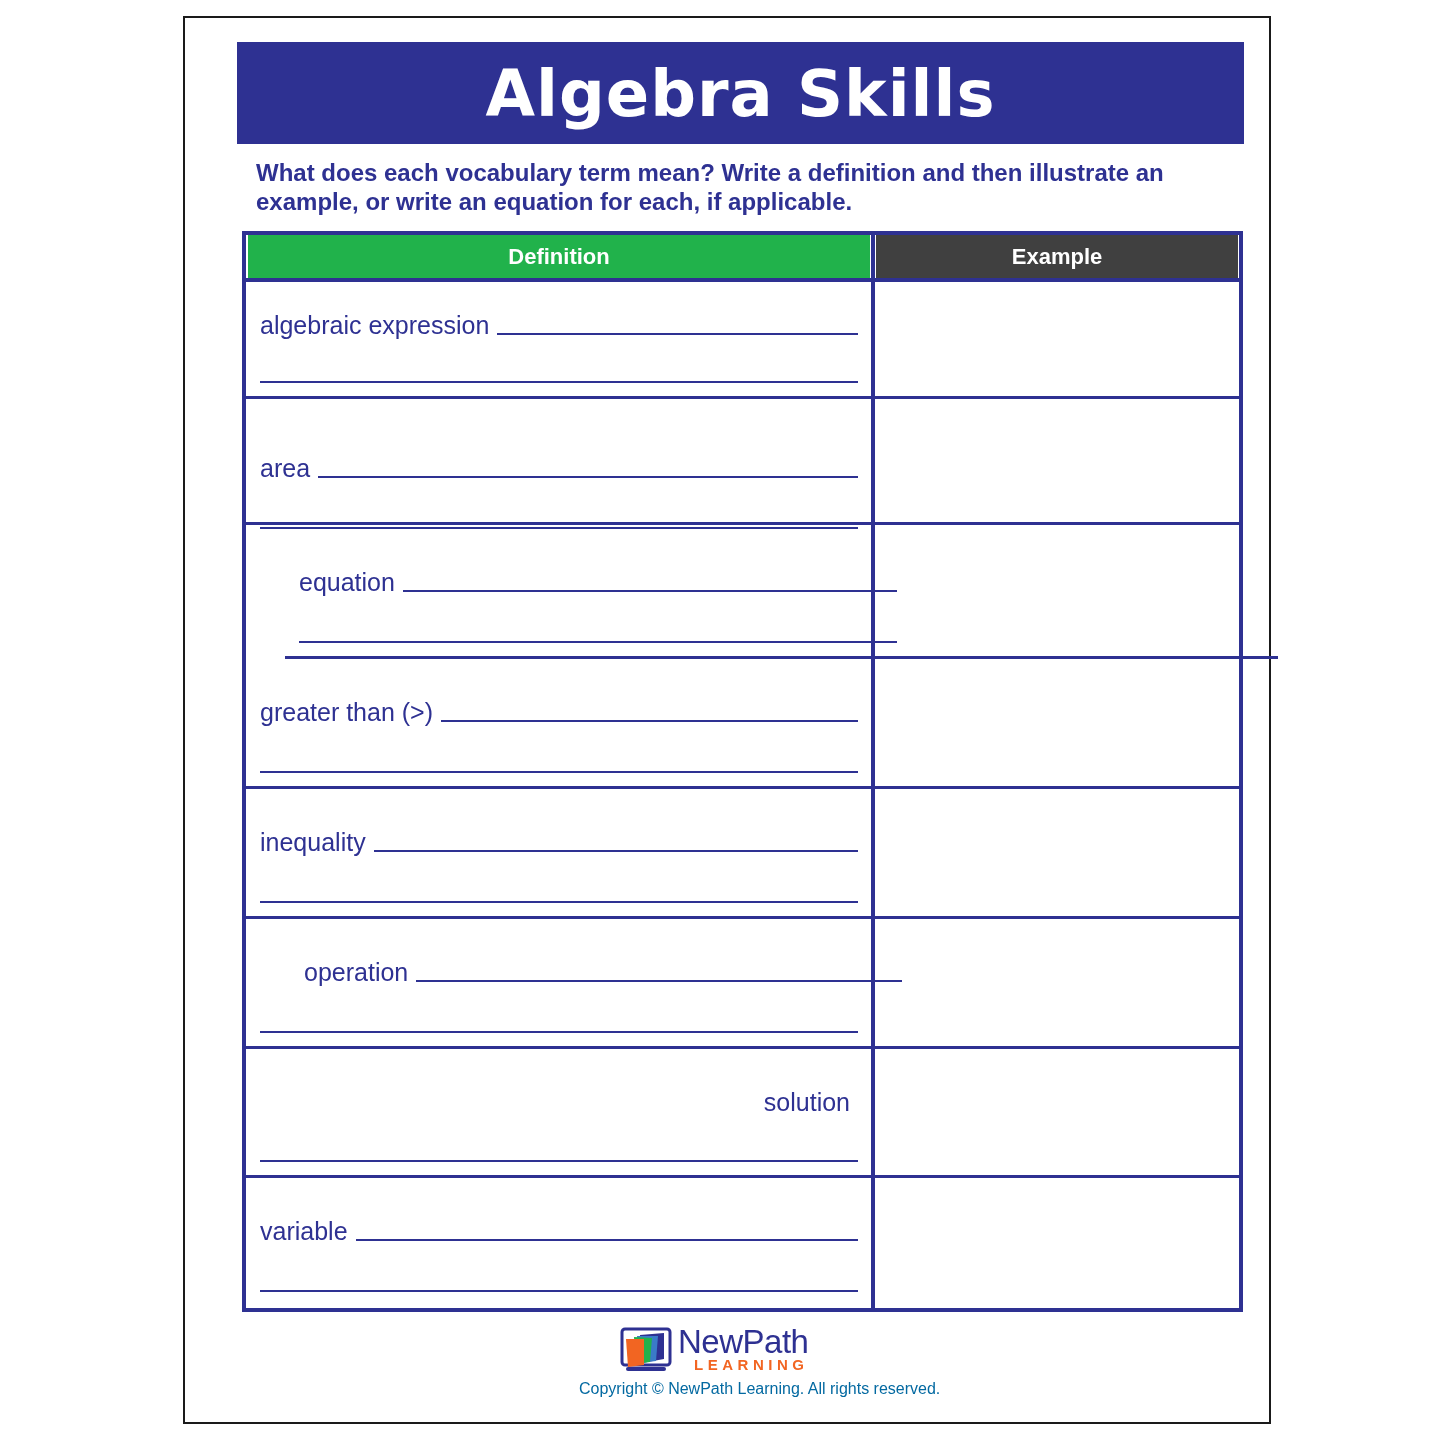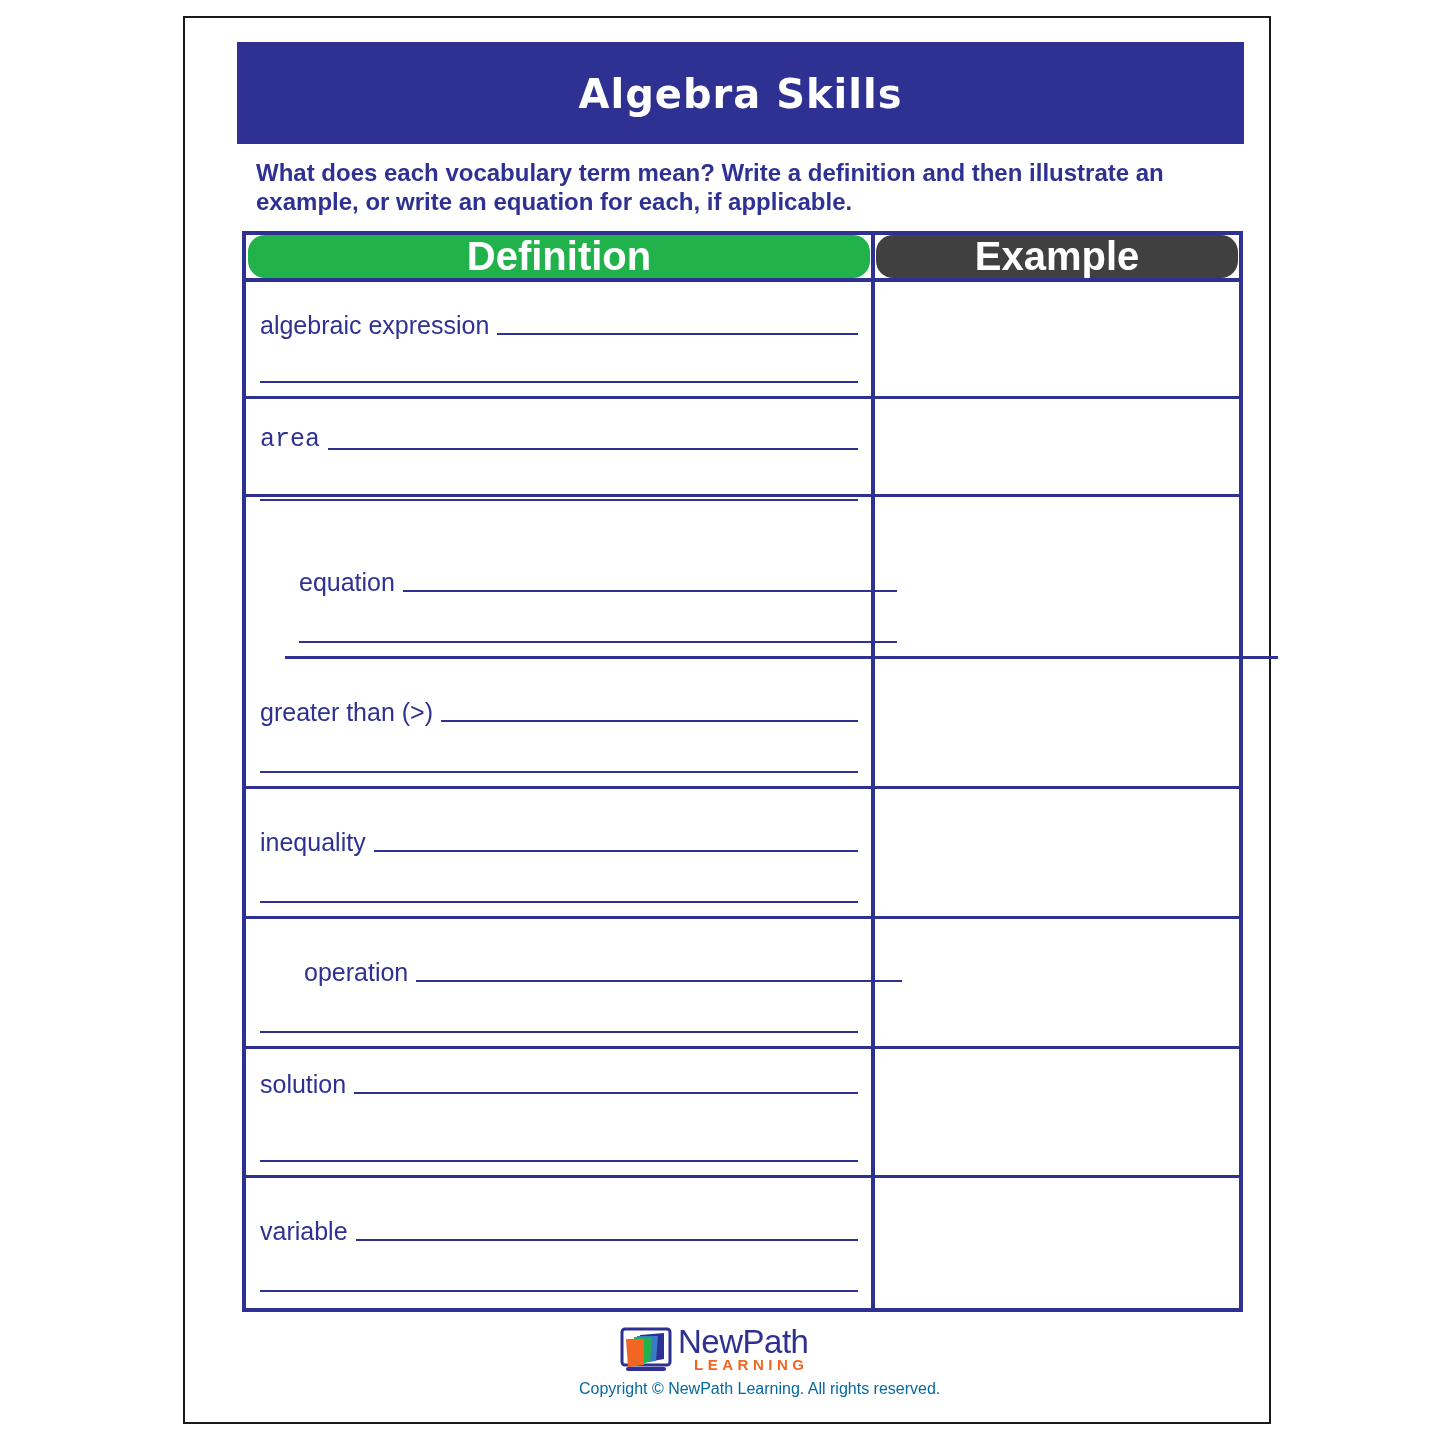--- a/index.html
+++ b/index.html
@@ -9,35 +9,35 @@
   .page {
     position: absolute; left: 183px; top: 16px; width: 1088px; height: 1408px;
     border: 2px solid #1a1a1a; background: #fff;
   }
   .banner {
     position: absolute; left: 237px; top: 42px; width: 1007px; height: 102px;
     background: #2e3192; display: flex; align-items: center; justify-content: center;
   }
   .banner-title {
     color: #ffffff; font-family: "DejaVu Sans", sans-serif; font-weight: bold;
-    font-size: 40px; letter-spacing: 1px; margin-top: 2px;
+    font-size: 64px; letter-spacing: 1px; margin-top: 2px;
   }
   .instructions {
     position: absolute; left: 256px; top: 158px; width: 960px;
     color: #2e3192; font-weight: bold; font-size: 24px; line-height: 29px;
   }
 
   .table {
     position: absolute; left: 242px; top: 231px; width: 1001px; height: 1081px;
     border: 4px solid #2e3192; background: #fff;
   }
   .thead { position: absolute; left: 0; top: 0; width: 100%; height: 47px; }
   .th {
     position: absolute; top: 0; height: 43px; display: flex; align-items: center; justify-content: center;
-    color: #fff; font-weight: bold; font-size: 40px; border-radius: 17px;
+    color: #fff; font-weight: bold; font-size: 22px;
   }
   .th-def { left: 2px; width: 622px; background: #21b24b; }
   .th-ex { left: 630px; width: 362px; background: #404040; }
   .thead-divider { position: absolute; left: 0; top: 43px; width: 100%; height: 4px; background: #2e3192; }
   .col-divider { position: absolute; left: 625px; top: 0; width: 4px; height: 100%; background: #2e3192; }
 
   .row { position: absolute; left: 0; width: 100%; border-radius: 13px; }
   .row-border { position: absolute; left: 0; bottom: 0; width: 100%; height: 3px; background: #2e3192; }
   .term-line {
     position: absolute; left: 14px; width: 598px; display: flex; align-items: flex-end;
@@ -81,21 +81,21 @@
   <div id="rows">
       <div class="row" style="top: 47px; height: 117px;">
         <div class="term-line" style="top: 30px;">
           <span class="term">algebraic expression</span>
           <span class="blank"></span>
         </div>
         <div class="blank-full" style="top: 99px;"></div>
         <div style="position: absolute; left: 629px; top: 0px; width: 364px; height: 114px;"></div>
         <div class="row-border"></div>
       </div>
-      <div class="row" style="top: 152px; height: 110px; font-family: Liberation Mono, monospace;">
+      <div class="row" style="top: 180px; height: 110px;">
         <div class="term-line" style="top: 40px;">
           <span class="term">area</span>
           <span class="blank"></span>
         </div>
         <div class="blank-full" style="top: 112px;"></div>
         <div style="position: absolute; left: 629px; top: 0px; width: 364px; height: 127px;"></div>
         <div class="row-border"></div>
       </div>
       <div class="row" style="top: 294px; height: 130px; margin-left: 39px;">
         <div class="term-line" style="top: 40px;">
@@ -127,21 +127,21 @@
       <div class="row" style="top: 684px; height: 130px;">
         <div class="term-line" style="top: 40px; margin-left: 44px;">
           <span class="term">operation</span>
           <span class="blank"></span>
         </div>
         <div class="blank-full" style="top: 112px;"></div>
         <div style="position: absolute; left: 629px; top: 0px; width: 364px; height: 127px;"></div>
         <div class="row-border"></div>
       </div>
       <div class="row" style="top: 814px; height: 129px;">
-        <div class="term-line" style="top: 22px;">
+        <div class="term-line" style="top: 40px; flex-direction: column;">
           <span class="term">solution</span>
           <span class="blank"></span>
         </div>
         <div class="blank-full" style="top: 111px;"></div>
         <div style="position: absolute; left: 629px; top: 0px; width: 364px; height: 126px;"></div>
         <div class="row-border"></div>
       </div>
       <div class="row" style="top: 943px; height: 130px;">
         <div class="term-line" style="top: 40px;">
           <span class="term">variable</span>

